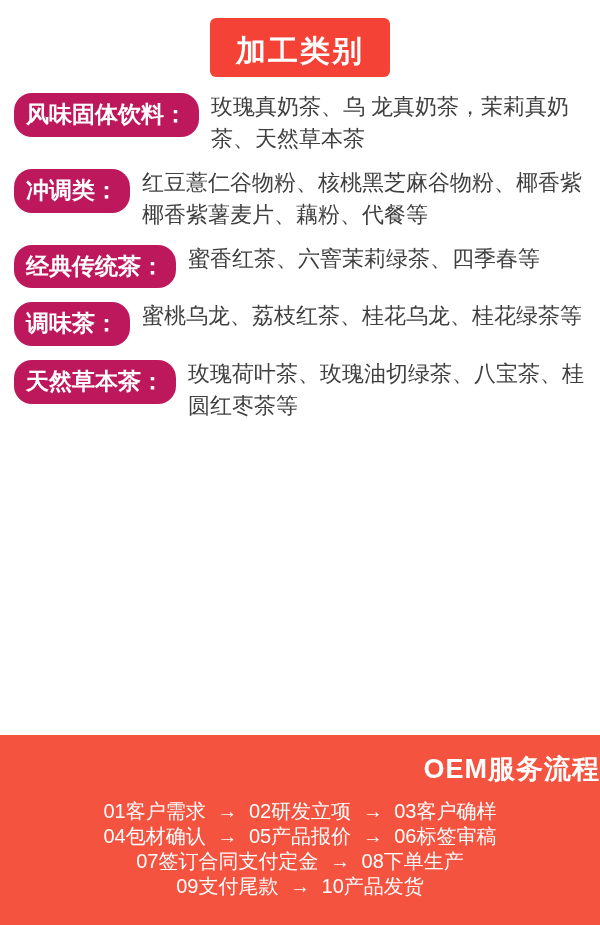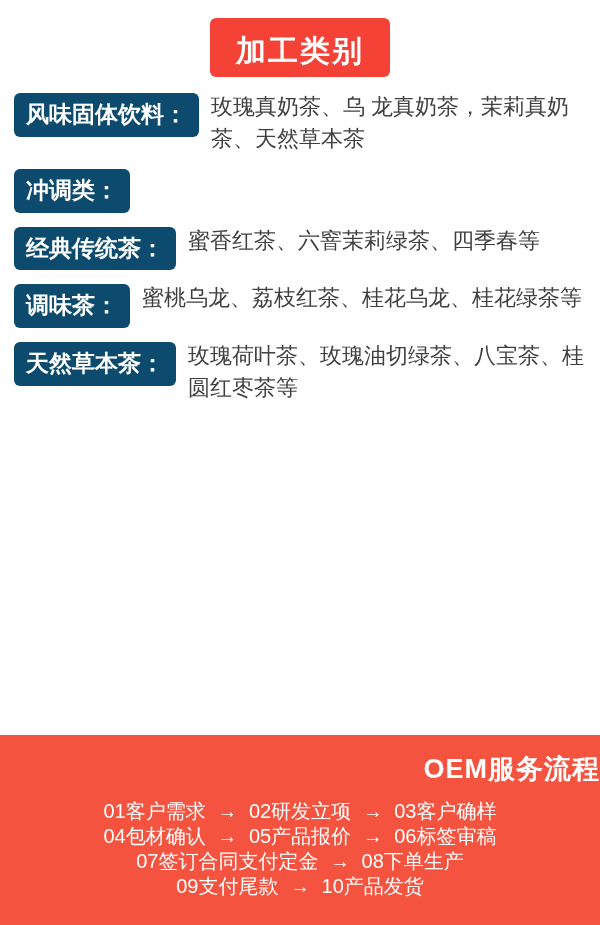--- a/index.html
+++ b/index.html
@@ -44,27 +44,27 @@
   .categories {
     padding: 4px 14px 0 14px;
     flex: 0 0 auto;
   }
   .cat-row {
     display: flex;
     align-items: flex-start;
     margin-bottom: 12px;
   }
   .cat-label {
-    background: #0c4a6e;
+    background: #be185d;
     color: #ffffff;
     font-size: 23px;
     font-weight: bold;
     line-height: 1.25;
     padding: 7px 12px 8px 12px;
-    border-radius: 6px;
+    border-radius: 18px;
     white-space: nowrap;
     flex: 0 0 auto;
     margin-top: 2px;
   }
   .cat-value {
     font-size: 22px;
     line-height: 1.45;
     color: #3f3f3f;
     padding-left: 12px;
     flex: 1 1 auto;
@@ -110,20 +110,21 @@
 
   <div class="categories">
 
     <div class="cat-row">
       <div class="cat-label">风味固体饮料：</div>
       <div class="cat-value">玫瑰真奶茶、乌 龙真奶茶，茉莉真奶茶、天然草本茶</div>
     </div>
 
     <div class="cat-row">
       <div class="cat-label">冲调类：</div>
+      <div class="cat-value">红豆薏仁谷物粉、核桃黑芝麻谷物粉、椰香紫椰香紫薯麦片、藕粉、代餐等</div>
     </div>
 
     <div class="cat-row">
       <div class="cat-label">经典传统茶：</div>
       <div class="cat-value">蜜香红茶、六窨茉莉绿茶、四季春等</div>
     </div>
 
     <div class="cat-row">
       <div class="cat-label">调味茶：</div>
       <div class="cat-value">蜜桃乌龙、荔枝红茶、桂花乌龙、桂花绿茶等</div>

